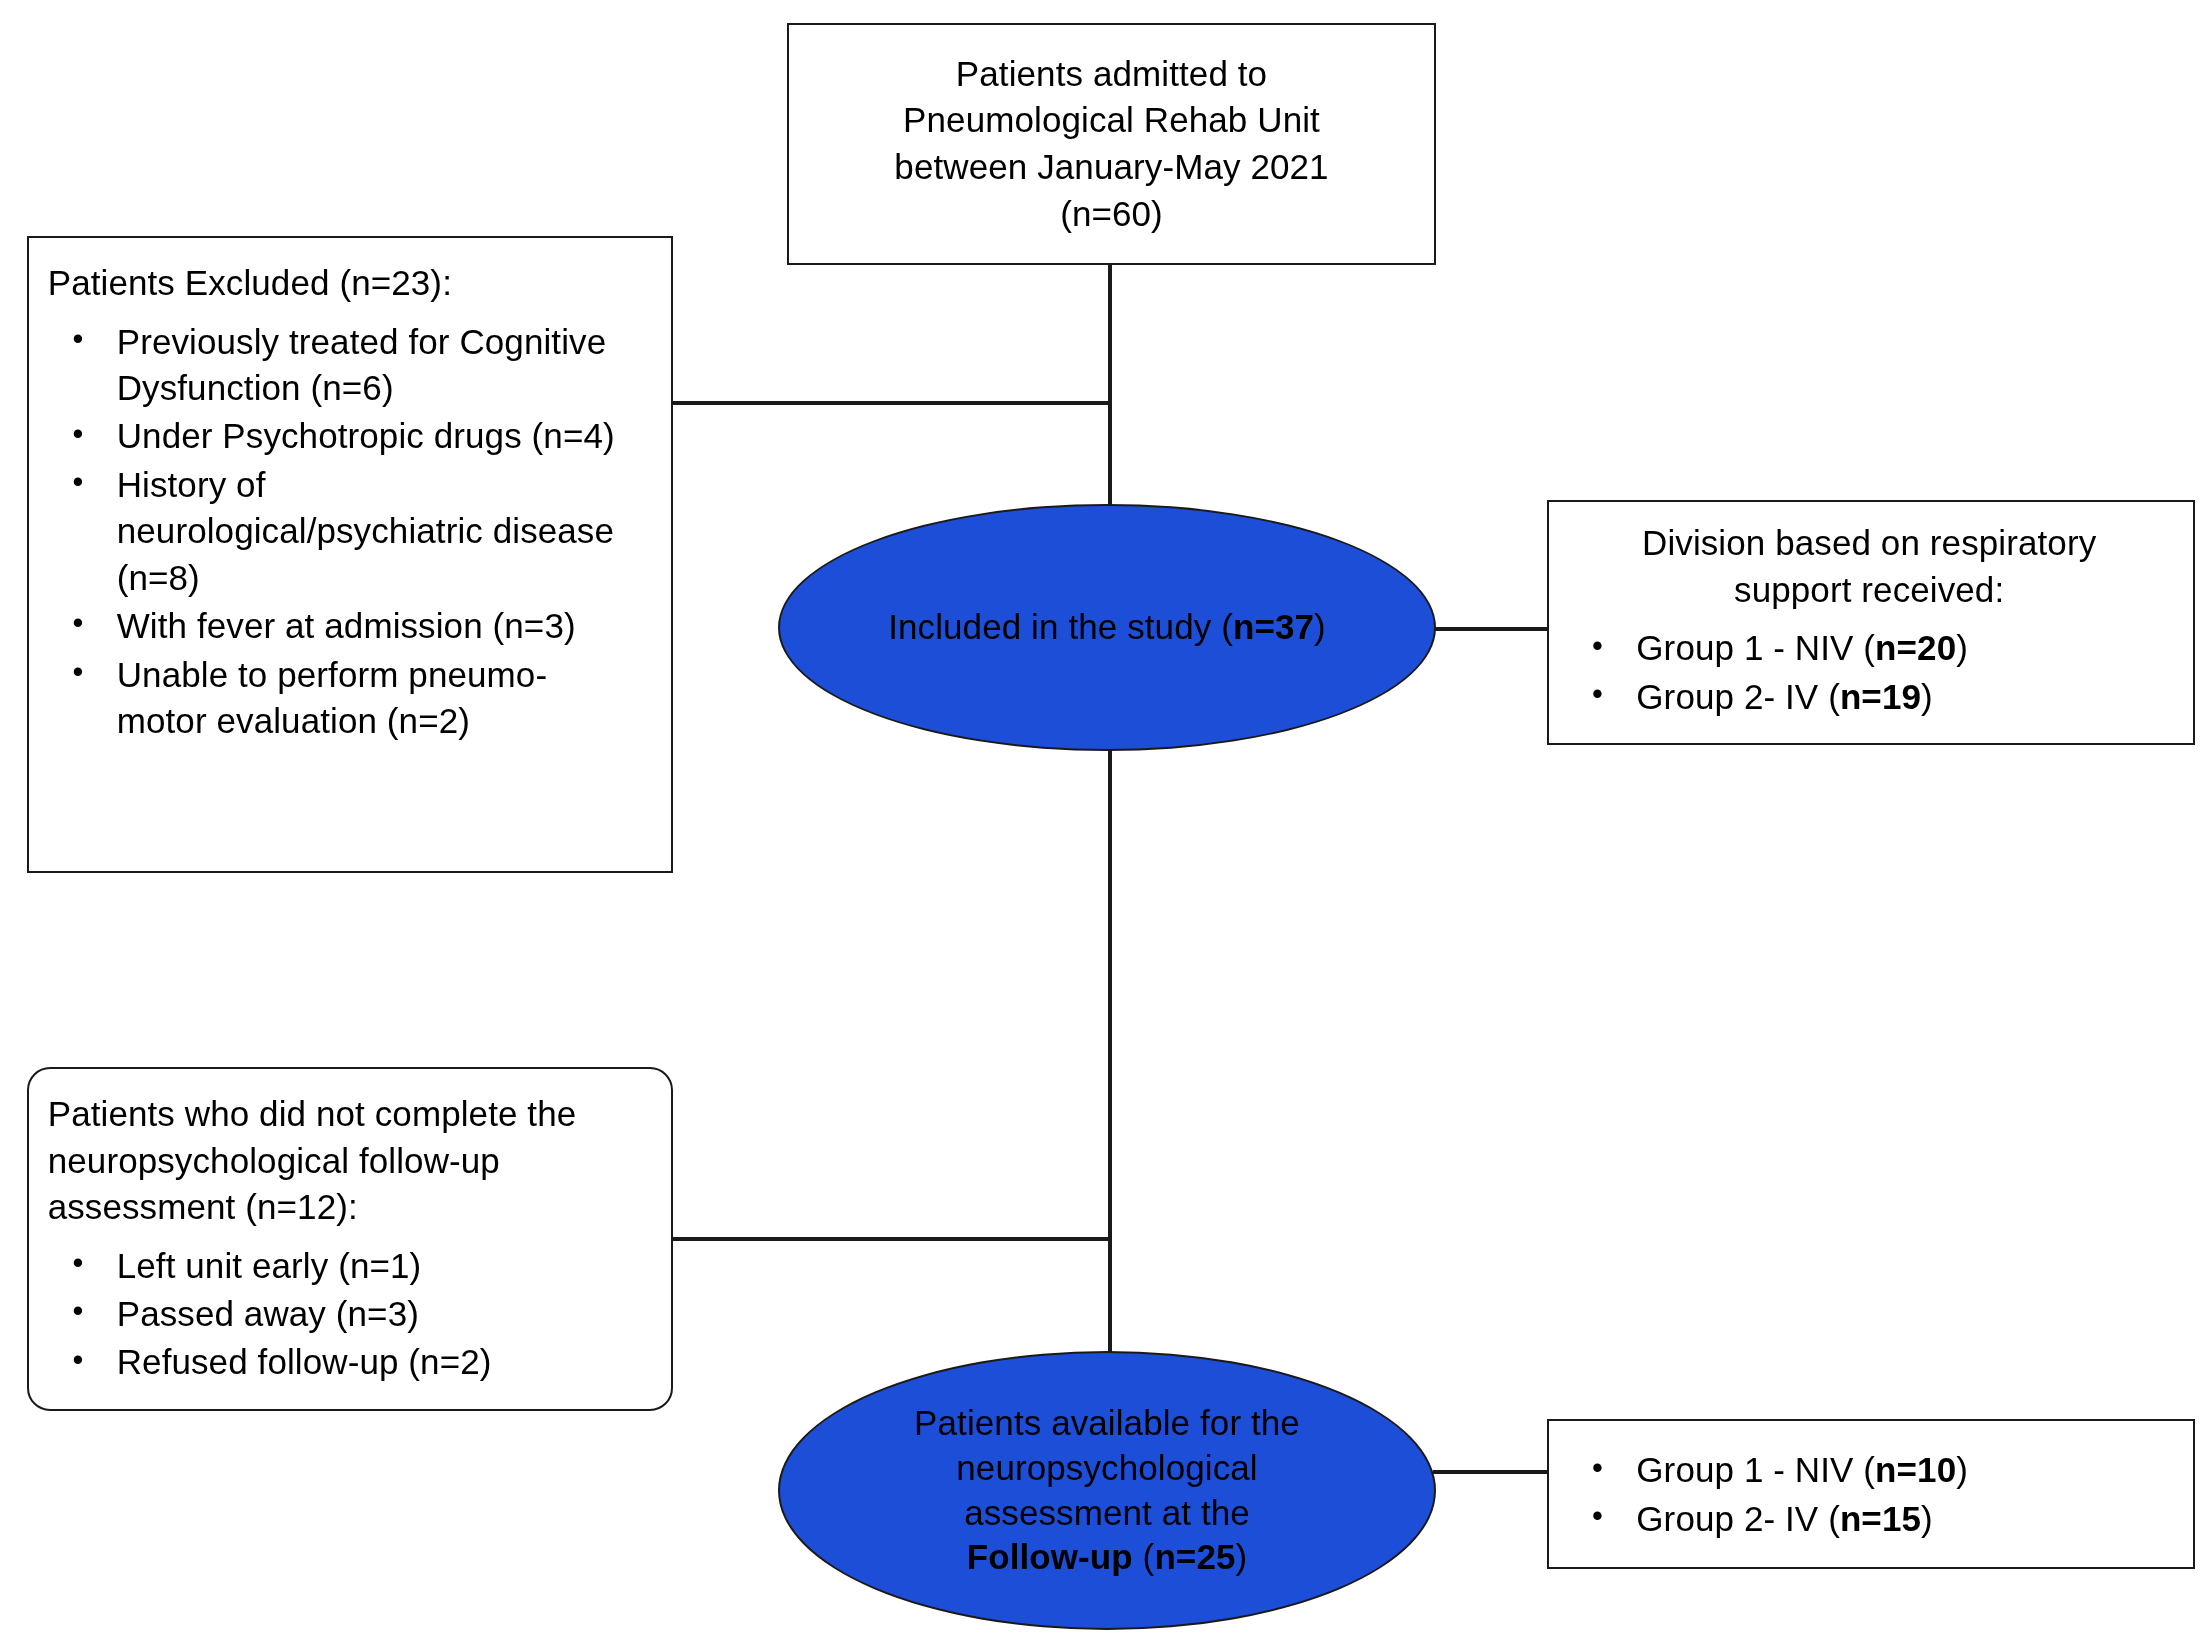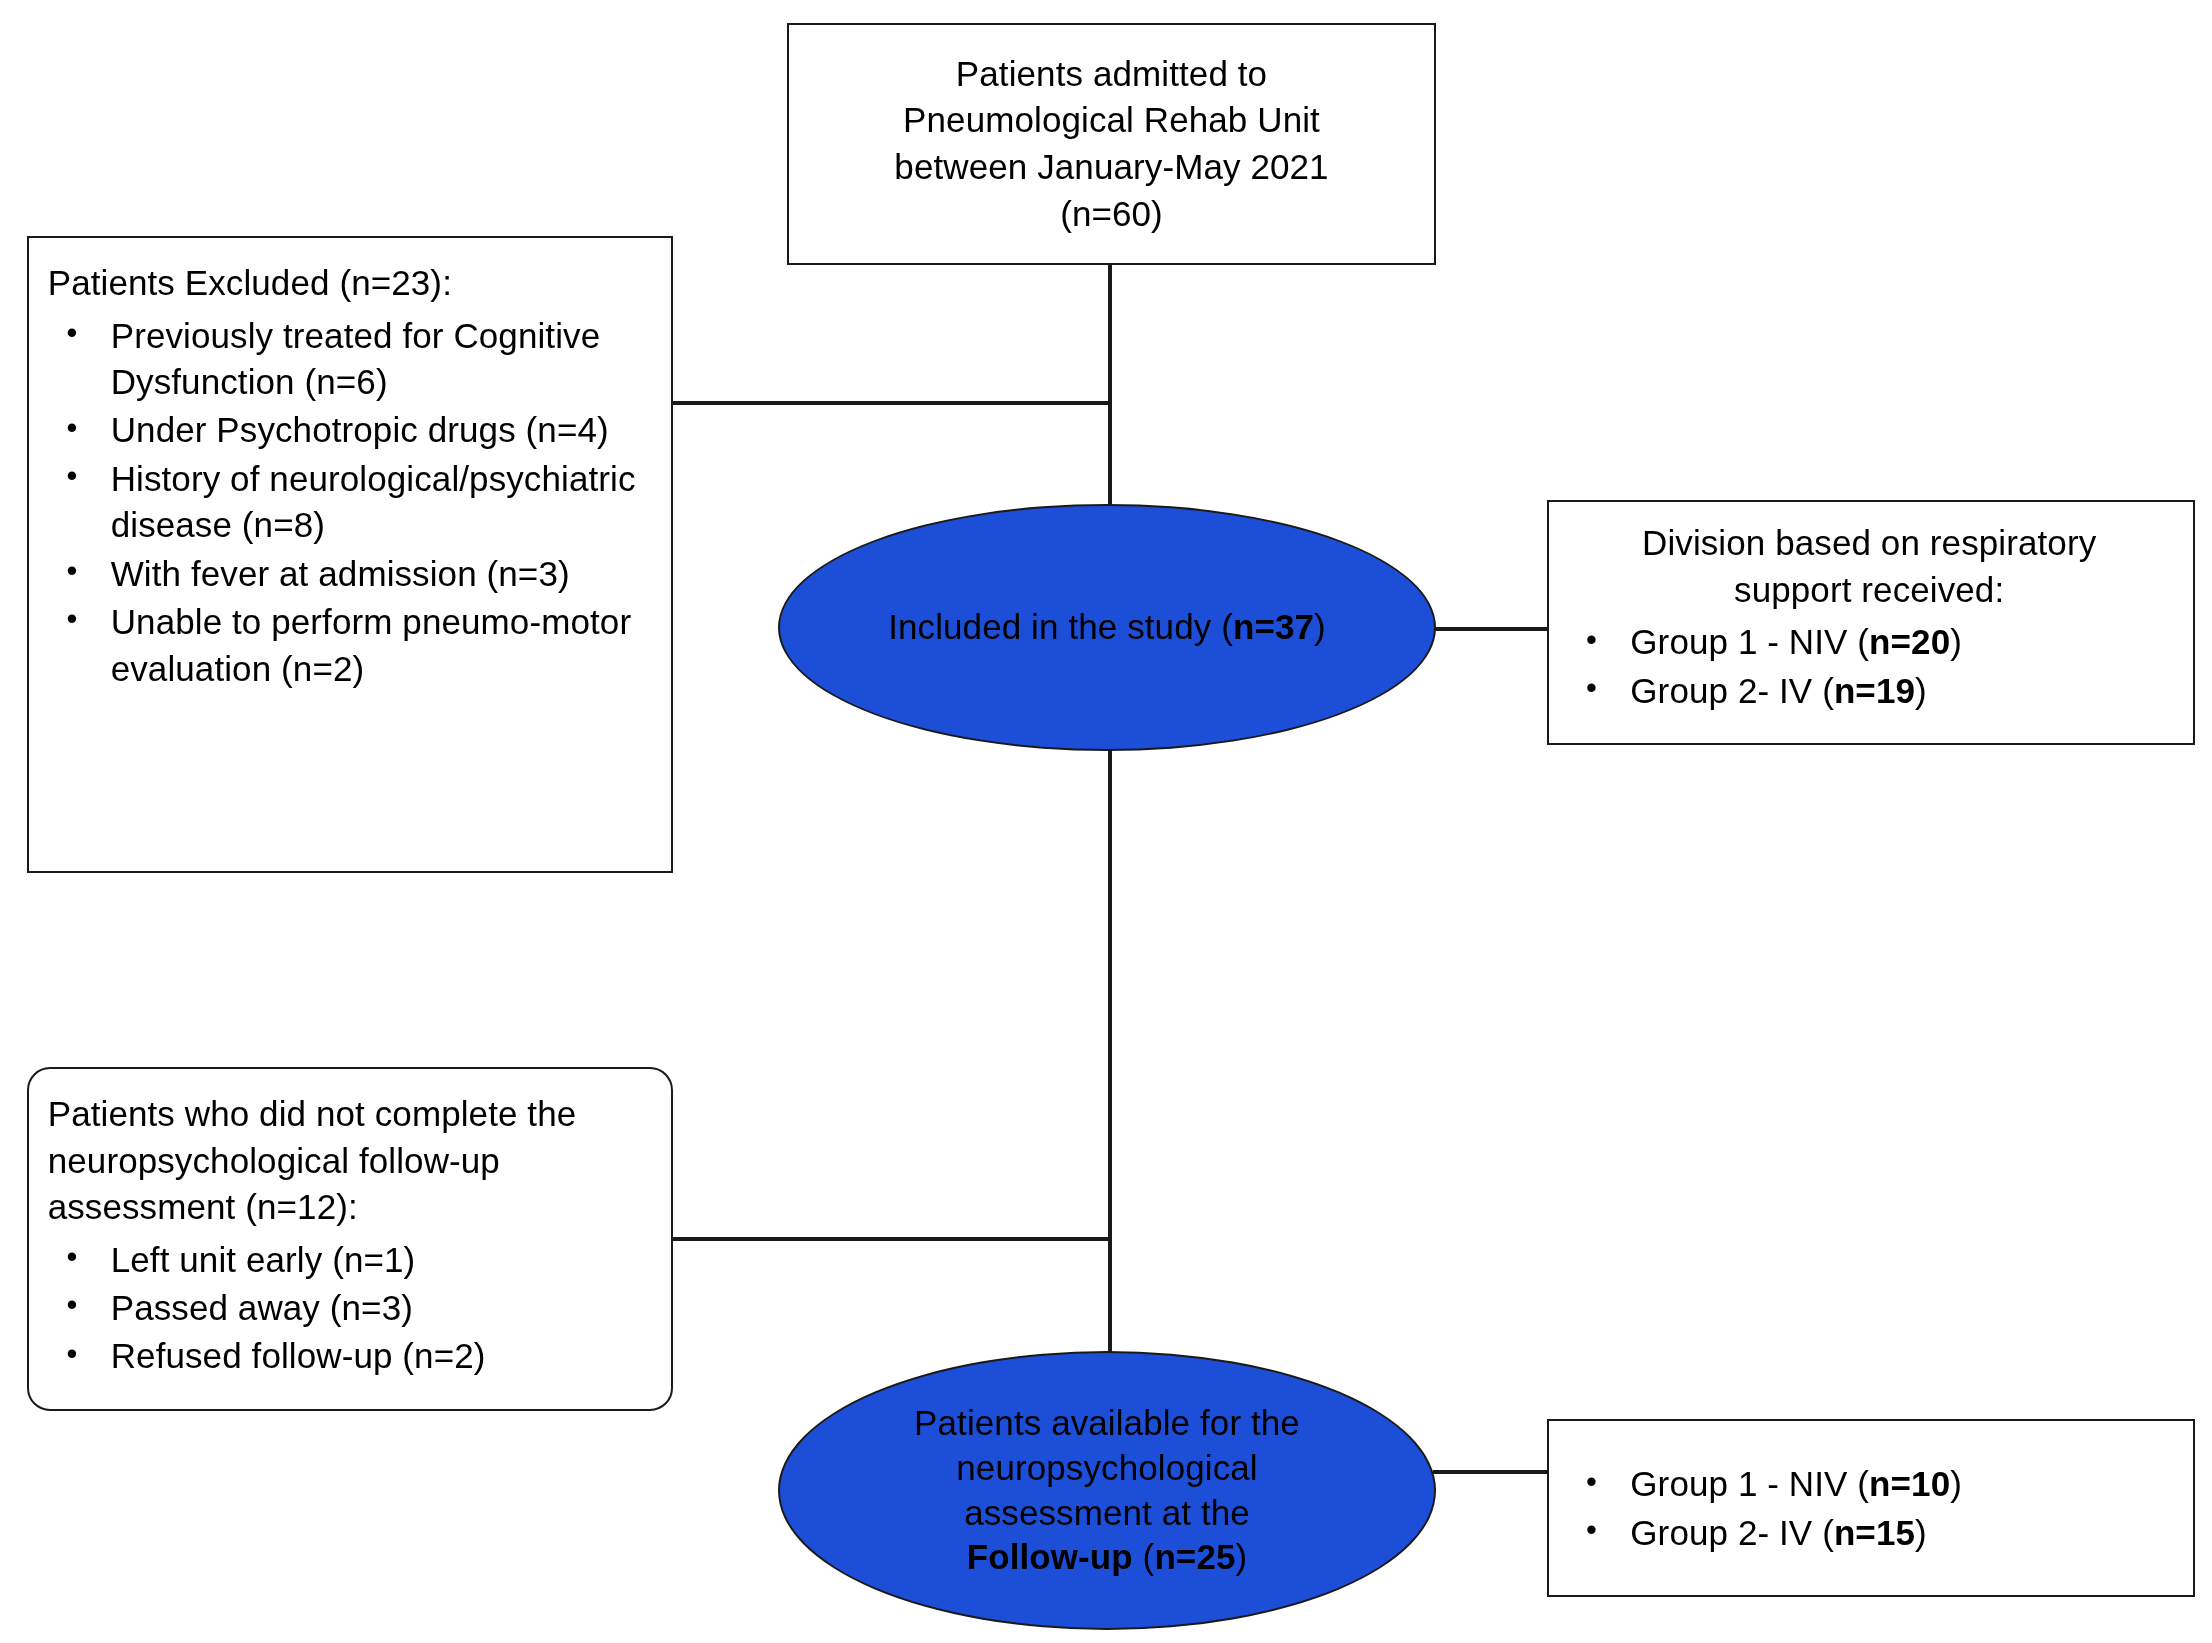--- a/index.html
+++ b/index.html
@@ -50,21 +50,21 @@
     letter-spacing: 0.1px;
   }
   .center { text-align: center; }
   .b { font-weight: bold; }
 
   .pad-box { padding: 20px 24px 20px 24px; }
 
   
   ul.bul {
     list-style: none;
-    margin: 6px;
+    margin: 12px;
     padding: 0;
   }
   ul.bul > li {
     position: relative;
     padding-left: 57px;
     margin: 0 0 1.8px 0;
     text-align: left;
   }
   ul.bul > li::before {
     content: "\2022";
@@ -149,21 +149,21 @@
     <div class="txt center ell-text" style="line-height:1.28;">
       <div>Patients available for the</div>
       <div>neuropsychological</div>
       <div>assessment at the</div>
       <div>
         <span class="b">Follow-up</span><span> (</span><span class="b">n=25</span><span>)</span>
       </div>
     </div>
   </div>
 
-  <div class="box" style="left:1547px; top:1419px; width:648px; height:178px; padding:16.4px 22px 14.6px 18.3px; display:flex; align-items:center;">
+  <div class="box" style="left:1547px; top:1419px; width:648px; height:150px; padding:16.4px 22px 14.6px 18.3px; display:flex; align-items:center;">
     <div class="txt" style="width:100%;">
       <ul class="bul">
         <li><span>Group 1 - NIV (</span><span class="b">n=10</span><span>)</span></li>
         <li><span>Group 2- IV (</span><span class="b">n=15</span><span>)</span></li>
       </ul>
     </div>
   </div>
 
 </div>
 

